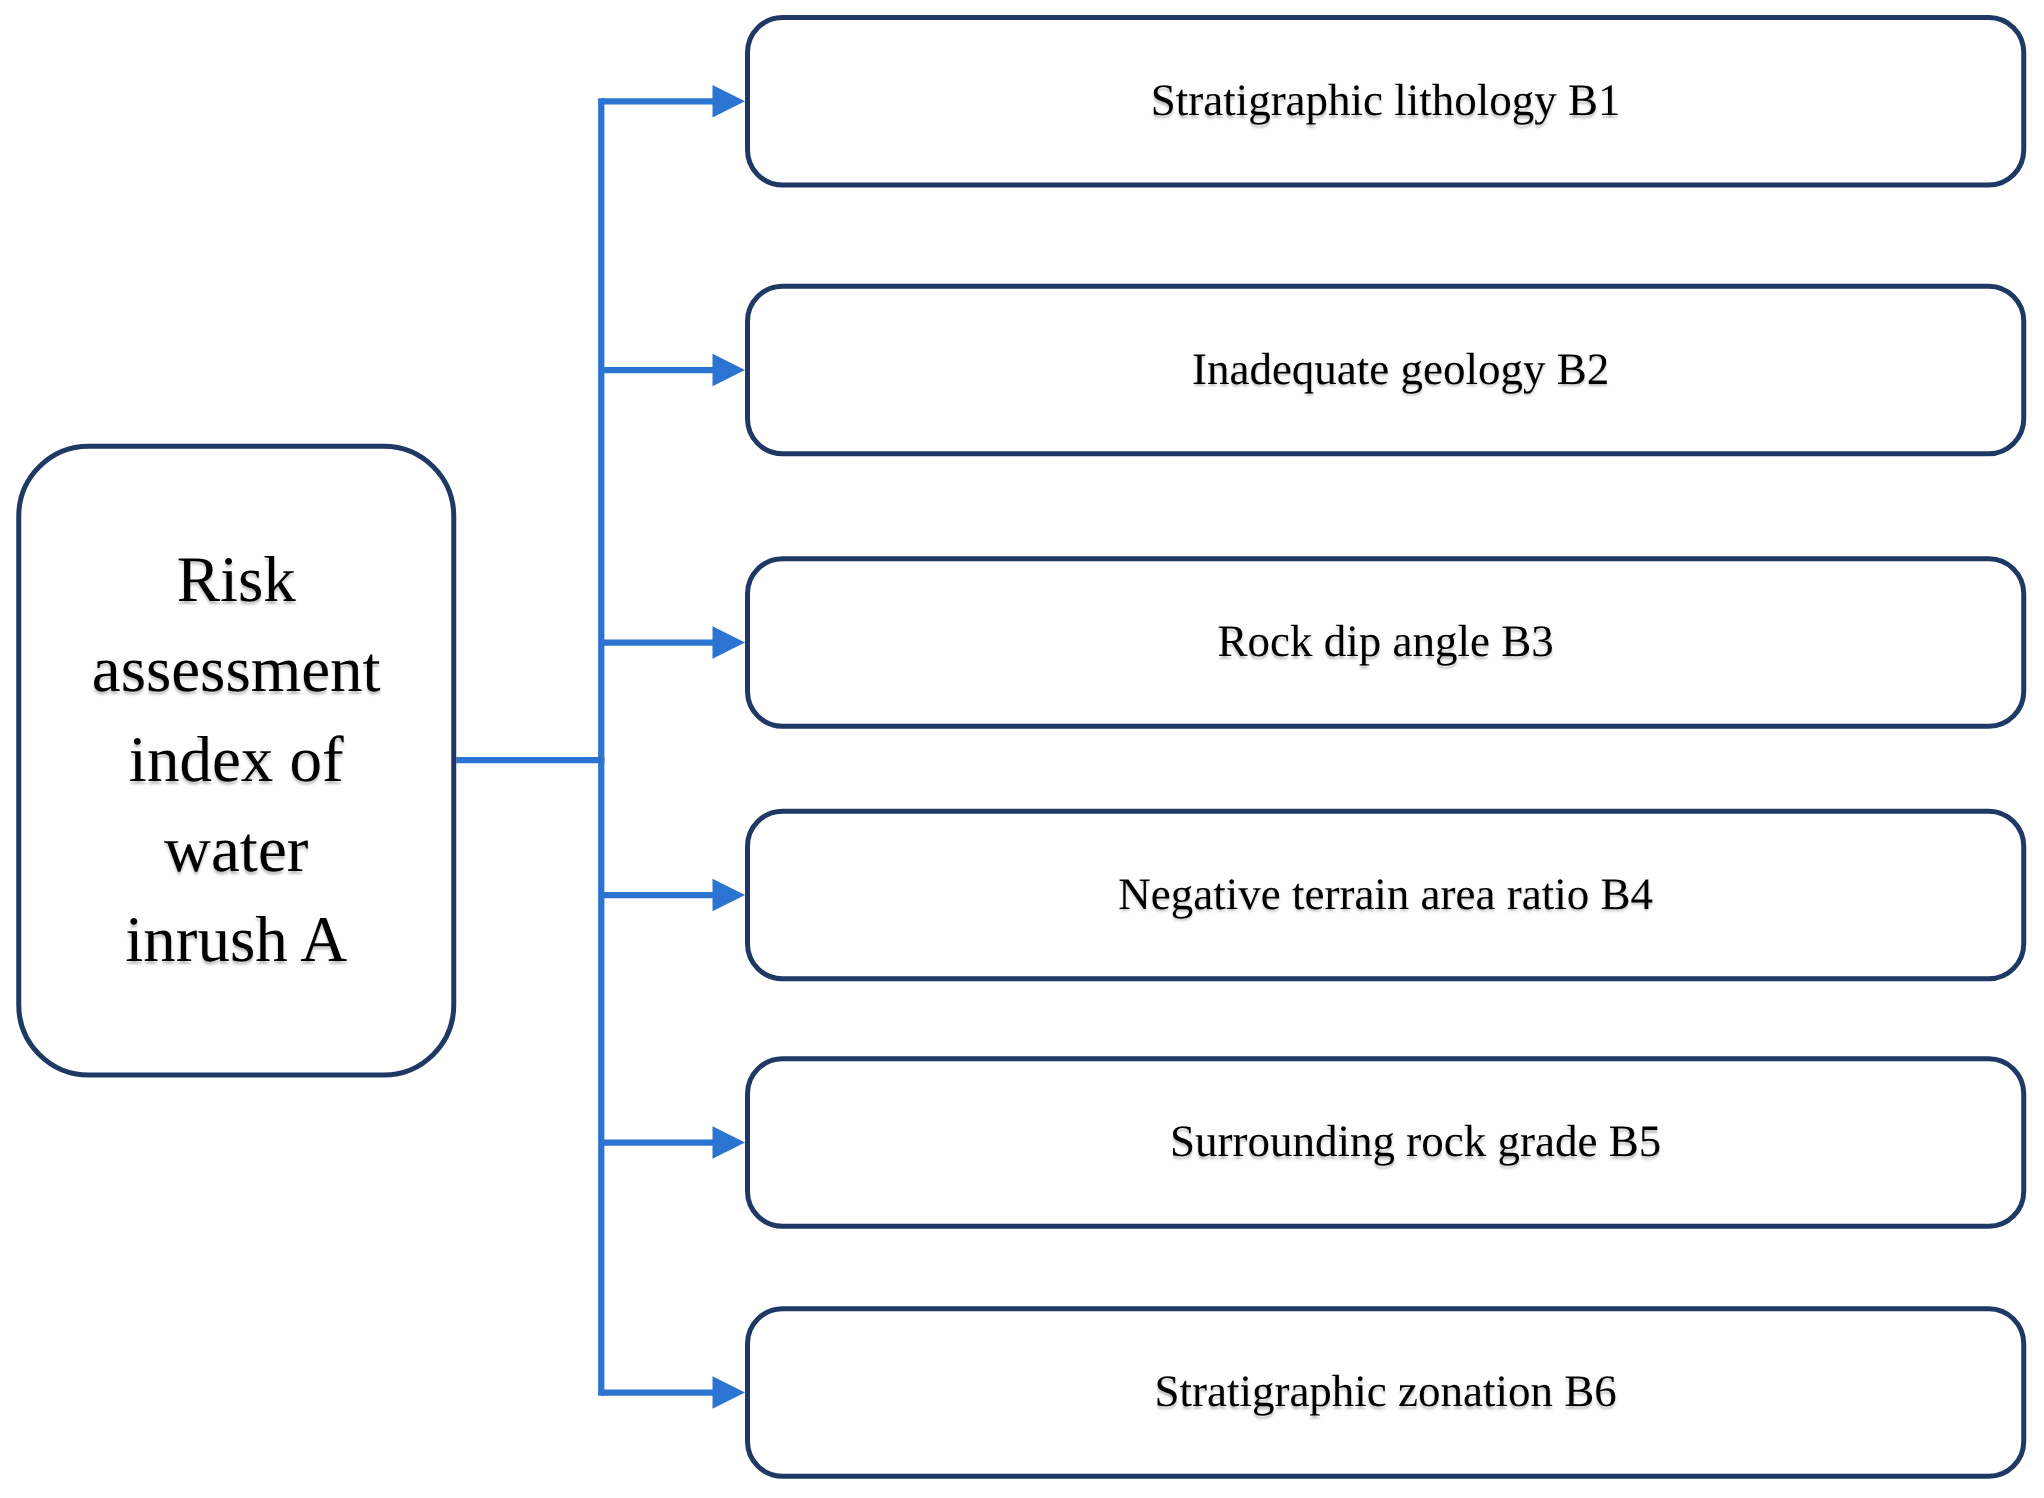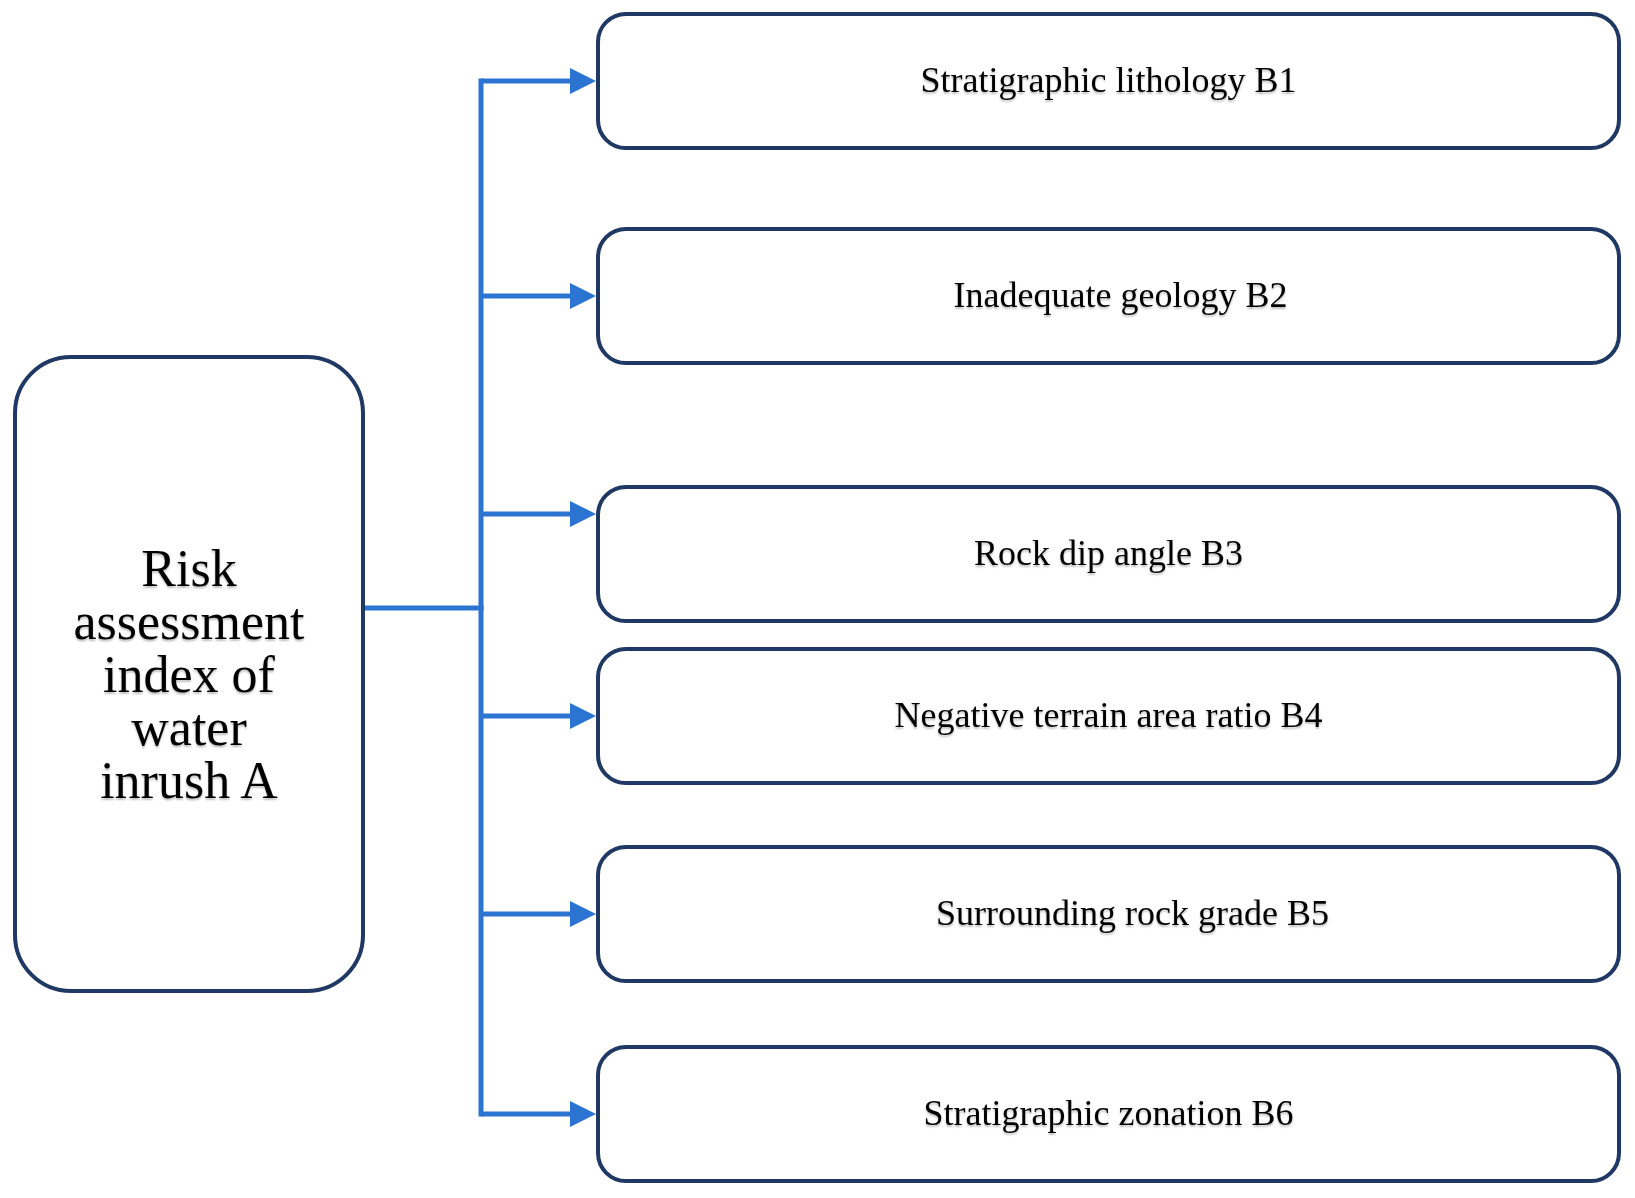--- a/index.html
+++ b/index.html
@@ -45,43 +45,43 @@
     display: flex;
     align-items: center;
     justify-content: center;
     text-align: center;
     color: var(--text);
   }
   .root-box {
     left: 13px;
     top: 355px;
     width: 352px;
-    height: 638px;
+    height: 507px;
     border-radius: 58px;
     font-size: 52px;
-    line-height: 53px;
+    line-height: 72px;
   }
   .root-box .label {
     white-space: pre-line;
     text-shadow: 0 2px 2px rgba(0,0,0,0.25);
   }
   .child-box {
     left: 596px;
     width: 1025px;
     height: 138px;
     border-radius: 30px;
     font-size: 36px;
     line-height: 1.2;
   }
   .child-box .label {
     text-shadow: 0 2px 2px rgba(0,0,0,0.25);
   }
   .child-box.b1 { top: 12px; }
   .child-box.b2 { top: 227px; padding-left: 24px; }
-  .child-box.b3 { top: 445px; margin-top: 40px; }
+  .child-box.b3 { top: 445px; }
   .child-box.b4 { top: 647px; align-items: center; }
   .child-box.b5 { top: 845px; padding-left: 48px; }
   .child-box.b6 { top: 1045px; }
 </style>
 </head>
 <body>
 
 <div class="canvas">
 
   <svg class="connectors" viewBox="0 0 1635 1198" xmlns="http://www.w3.org/2000/svg">

